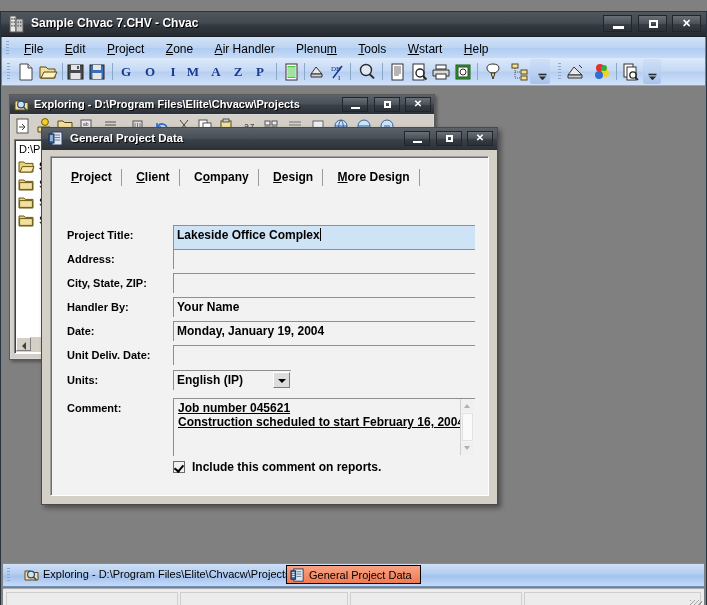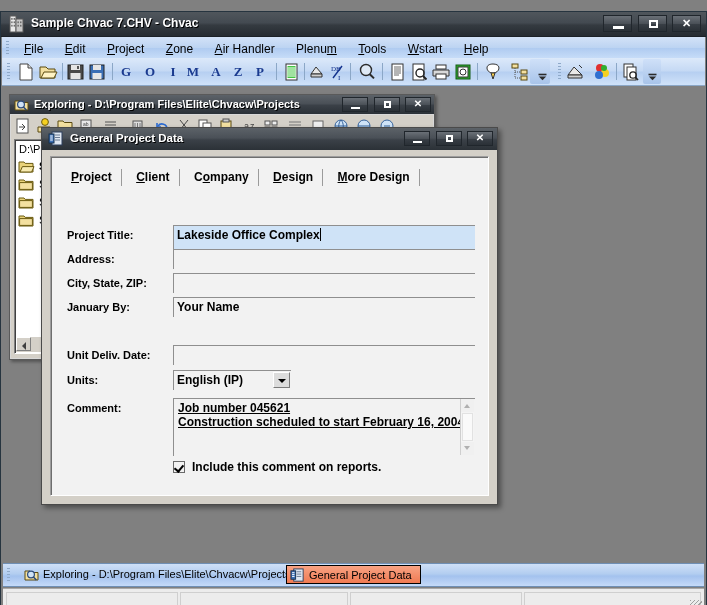--- a/index.html
+++ b/index.html
@@ -587,24 +587,28 @@
           <span class="lbl" style="top:4px;">City, State, ZIP:</span>
           <span class="fld" style="left:122px;top:0;width:302px;height:20px;"></span>
         </div>
 
         <div class="row" style="top:92px;">
           <span class="lbl" style="top:4px;">Address:</span>
           <span class="fld" style="left:122px;top:0;width:302px;height:20px;"></span>
         </div>
 
         <div class="row" style="top:140px;">
-          <span class="lbl" style="top:4px;">January By:</span>
+          <span class="lbl" style="top:4px;">Handler By:</span>
           <span class="fld" style="left:122px;top:0;width:302px;height:20px;">Your Name</span>
         </div>
 
+        <div class="row" style="top:164px;">
+          <span class="lbl" style="top:4px;">Date:</span>
+          <span class="fld" style="left:122px;top:0;width:302px;height:20px;">Monday, January 19, 2004</span>
+        </div>
 
         <div class="row" style="top:188px;">
           <span class="lbl" style="top:4px;">Unit Deliv. Date:</span>
           <span class="fld" style="left:122px;top:0;width:302px;height:20px;"></span>
         </div>
 
         <div class="row" style="top:213px;text-align:right;">
           <span class="lbl" style="top:4px;">Units:</span>
           <span class="combo" style="left:122px;top:0;width:118px;height:20px;">
             <span class="val">English (IP)</span>

